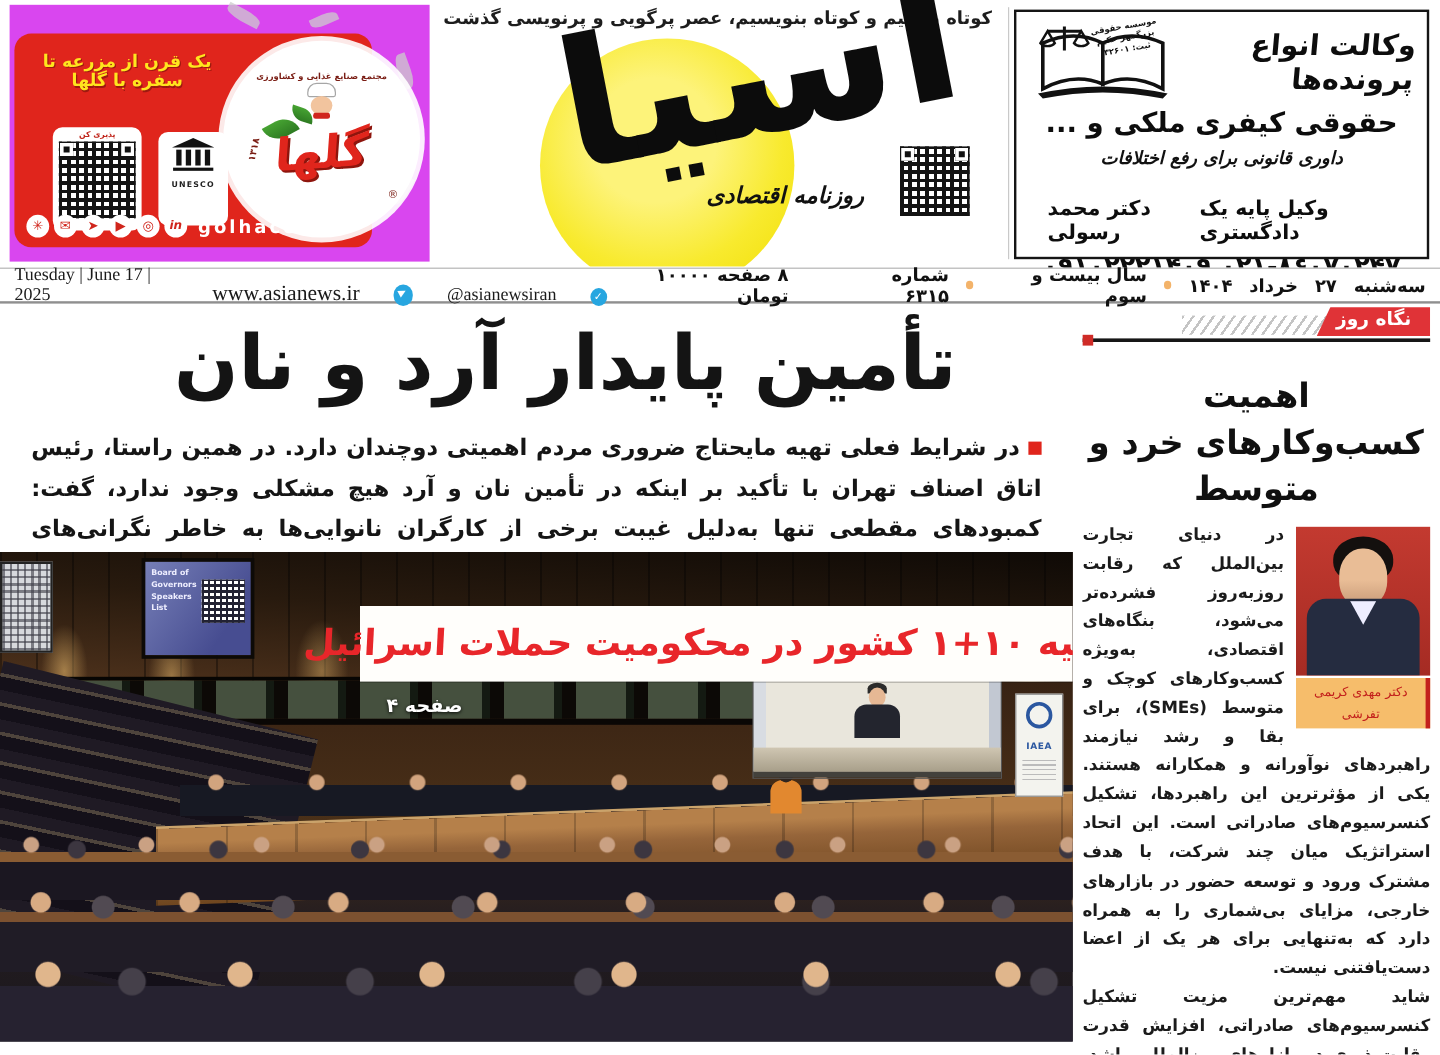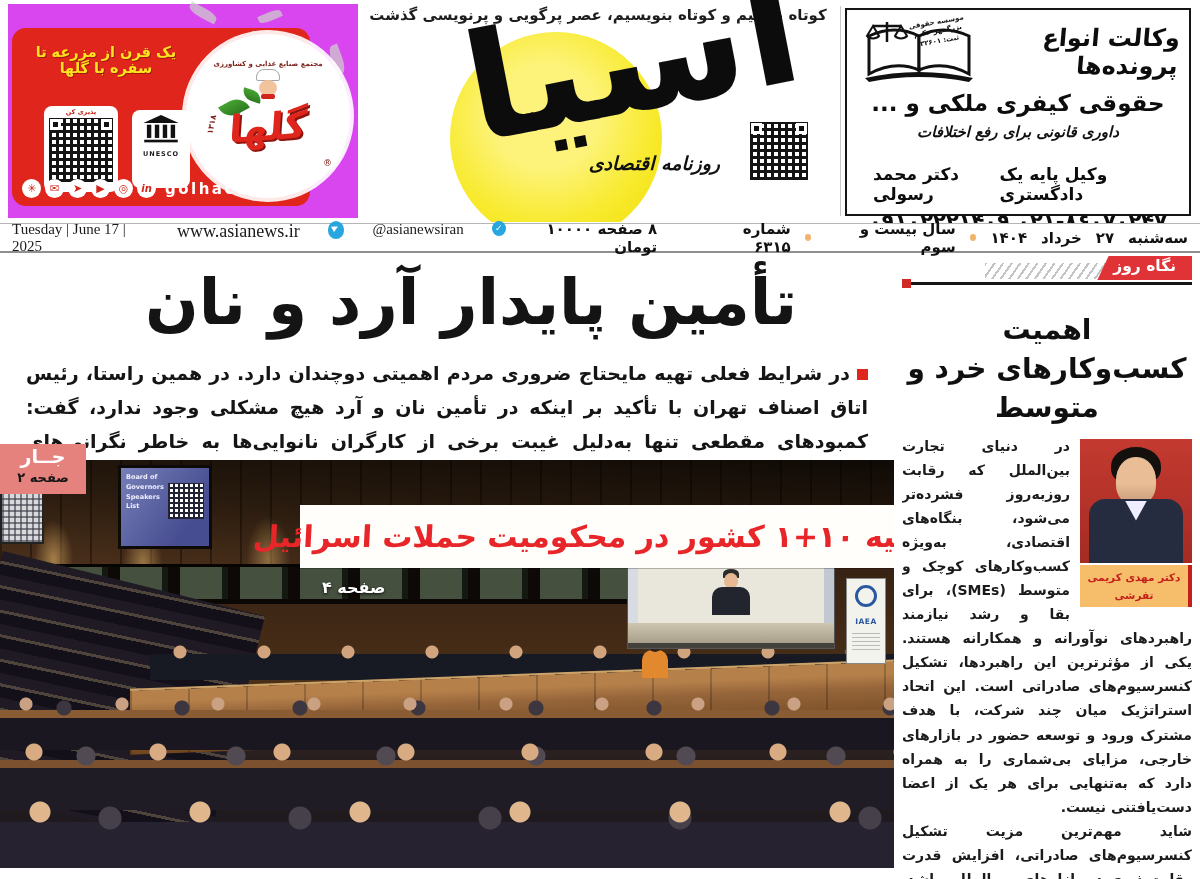--- a/index.html
+++ b/index.html
@@ -58,21 +58,21 @@
   .legal-head { font-size:24px; font-weight:900; direction:rtl; transform:skewX(-5deg); color:#0d0d0d; }
   .legal-logo { position:relative; width:130px; height:72px; }
   .firm { position:absolute; top:2px; right:14px; width:70px; font-size:7px; direction:rtl; transform:rotate(-10deg); text-align:center; line-height:1.35; color:#111; font-weight:700; }
   .legal-services { text-align:center; font-size:23px; font-weight:900; direction:rtl; margin-top:0; color:#0d0d0d; }
   .legal-arb { text-align:center; font-size:15px; font-weight:700; font-style:italic; direction:rtl; margin-top:7px; color:#111; }
   .legal-persons { display:flex; justify-content:space-between; padding:0 16px; font-size:17px; font-weight:800; margin-top:23px; direction:ltr; color:#0d0d0d;align-items:center; }
   .legal-phones { display:flex; justify-content:space-between; padding:0 12px; font-size:21px; font-weight:800; margin-top:6px; direction:ltr; color:#0d0d0d; }
 
   
   .dateline { position:absolute; left:0; top:223px; width:1200px; height:30px; border-top:1px solid #b5b5b5; border-bottom:2px solid #8f8f8f; background:#fff; display:flex; align-items:center; justify-content:space-between; padding:0 12px; z-index:3; }
-  .dl-left { display:flex; align-items:flex-start; gap:28px; font-family:"Liberation Serif", serif; color:#1a1a1a; }
+  .dl-left { display:flex; align-items:flex-end; gap:28px; font-family:"Liberation Serif", serif; color:#1a1a1a; }
   .dl-en { font-size:15px; }
   .dl-site { font-size:18px; }
   .tg-icon { width:18px; height:18px; border-radius:50%; background:#27a6e0; position:relative; display:inline-block; }
   .tg-icon::before { content:"▶"; position:absolute; left:4px; top:2px; font-size:8px; color:#fff; transform:rotate(-28deg); }
   .dl-handle { font-size:15px; }
   .vf-icon { width:15px; height:15px; border-radius:50%; background:#27a6e0; color:#fff; font-size:9px; line-height:15px; text-align:center; display:inline-block; }
   .dl-right { direction:rtl; display:flex; align-items:center; gap:14px; font-size:15px; font-weight:700; color:#111; }
   .dot { width:7px; height:7px; border-radius:50%; background:#f3b36a; display:inline-block; }
   .dl-pages { margin-right:34px; }
 
@@ -151,21 +151,21 @@
   .rsq { position:absolute; left:0; top:-3px; width:9px; height:9px; background:#cf2b27; }
   .rcol h2 { font-size:28px; font-weight:900; text-align:center; line-height:1.4; margin:25px 2px 6px; direction:rtl; color:#101010; }
   .body { direction:rtl; font-size:14px; font-weight:600; line-height:1.72; text-align:justify; color:#1b1b1b; }
   .body p { margin:0; }
   .mugwrap { float:right; width:112px; margin:5px 0 3px 10px; }
   .mug { position:relative; width:112px; height:124px; background:linear-gradient(180deg,#c33a30 0%,#a52b23 100%); overflow:hidden; }
   .mg-hair { position:absolute; left:31px; top:8px; width:50px; height:38px; background:#14100e; border-radius:50% 50% 42% 42%; }
   .mg-face { position:absolute; left:36px; top:18px; width:40px; height:48px; background:linear-gradient(180deg,#e9bd96 55%,#c79a78); border-radius:48% 48% 42% 42%; }
   .mg-body { position:absolute; left:9px; top:60px; width:94px; height:64px; background:#252c40; border-radius:16px 16px 0 0; }
   .mg-shirt { position:absolute; left:45px; top:62px; width:22px; height:20px; background:#eef; clip-path:polygon(0 0,100% 0,50% 100%); }
-  .mug-cap { margin-top:2px; background:#f6bd6b; color:#c3201c; font-size:10.5px; font-weight:700; text-align:center; padding:3px 4px; direction:rtl; border-right:4px solid #c3201c; }
+  .mug-cap { margin-top:2px; background:#f6bd6b; color:#c3201c; font-size:10.5px; font-weight:400; text-align:center; padding:3px 4px; direction:rtl; border-right:4px solid #c3201c; }
 </style>
 </head>
 <body>
 
 <div class="page">
 
   <div class="golha">
     <i class="leaf lf1"></i>
     <i class="leaf lf2"></i>
     <i class="leaf lf3"></i>
@@ -270,24 +270,20 @@
       <span>شماره ۶۳۱۵</span>
       <span class="dl-pages">۸ صفحه ۱۰۰۰۰ تومان</span>
     </div>
   </div>
 
   <section class="lead">
     <h1>تأمین پایدار آرد و نان</h1>
     <p class="summary"><span class="bullet"></span><span>در شرایط فعلی تهیه مایحتاج ضروری مردم اهمیتی دوچندان دارد. در همین راستا، رئیس اتاق اصناف تهران با تأکید بر اینکه در تأمین نان و آرد هیچ مشکلی وجود ندارد، گفت: کمبودهای مقطعی تنها به‌دلیل غیبت برخی از کارگران نانوایی‌ها به خاطر نگرانی‌های شخصی است که به زودی این مشکلات مرتفع می‌شود.</span></p>
   </section>
 
-  <div class="jar">
-    <span class="jar-t">جــار</span>
-    <span class="jar-p">صفحه ۲</span>
-  </div>
 
   <figure class="photo">
     <div class="ph-ceiling"></div>
     <div class="ph-booths"></div>
     <div class="ph-left"></div>
     <div class="ph-pscreen">
       <div class="ps-text">Board of Governors Speakers List</div>
       <div class="ps-qr"></div>
     </div>
     <div class="ph-cscreen"></div>

